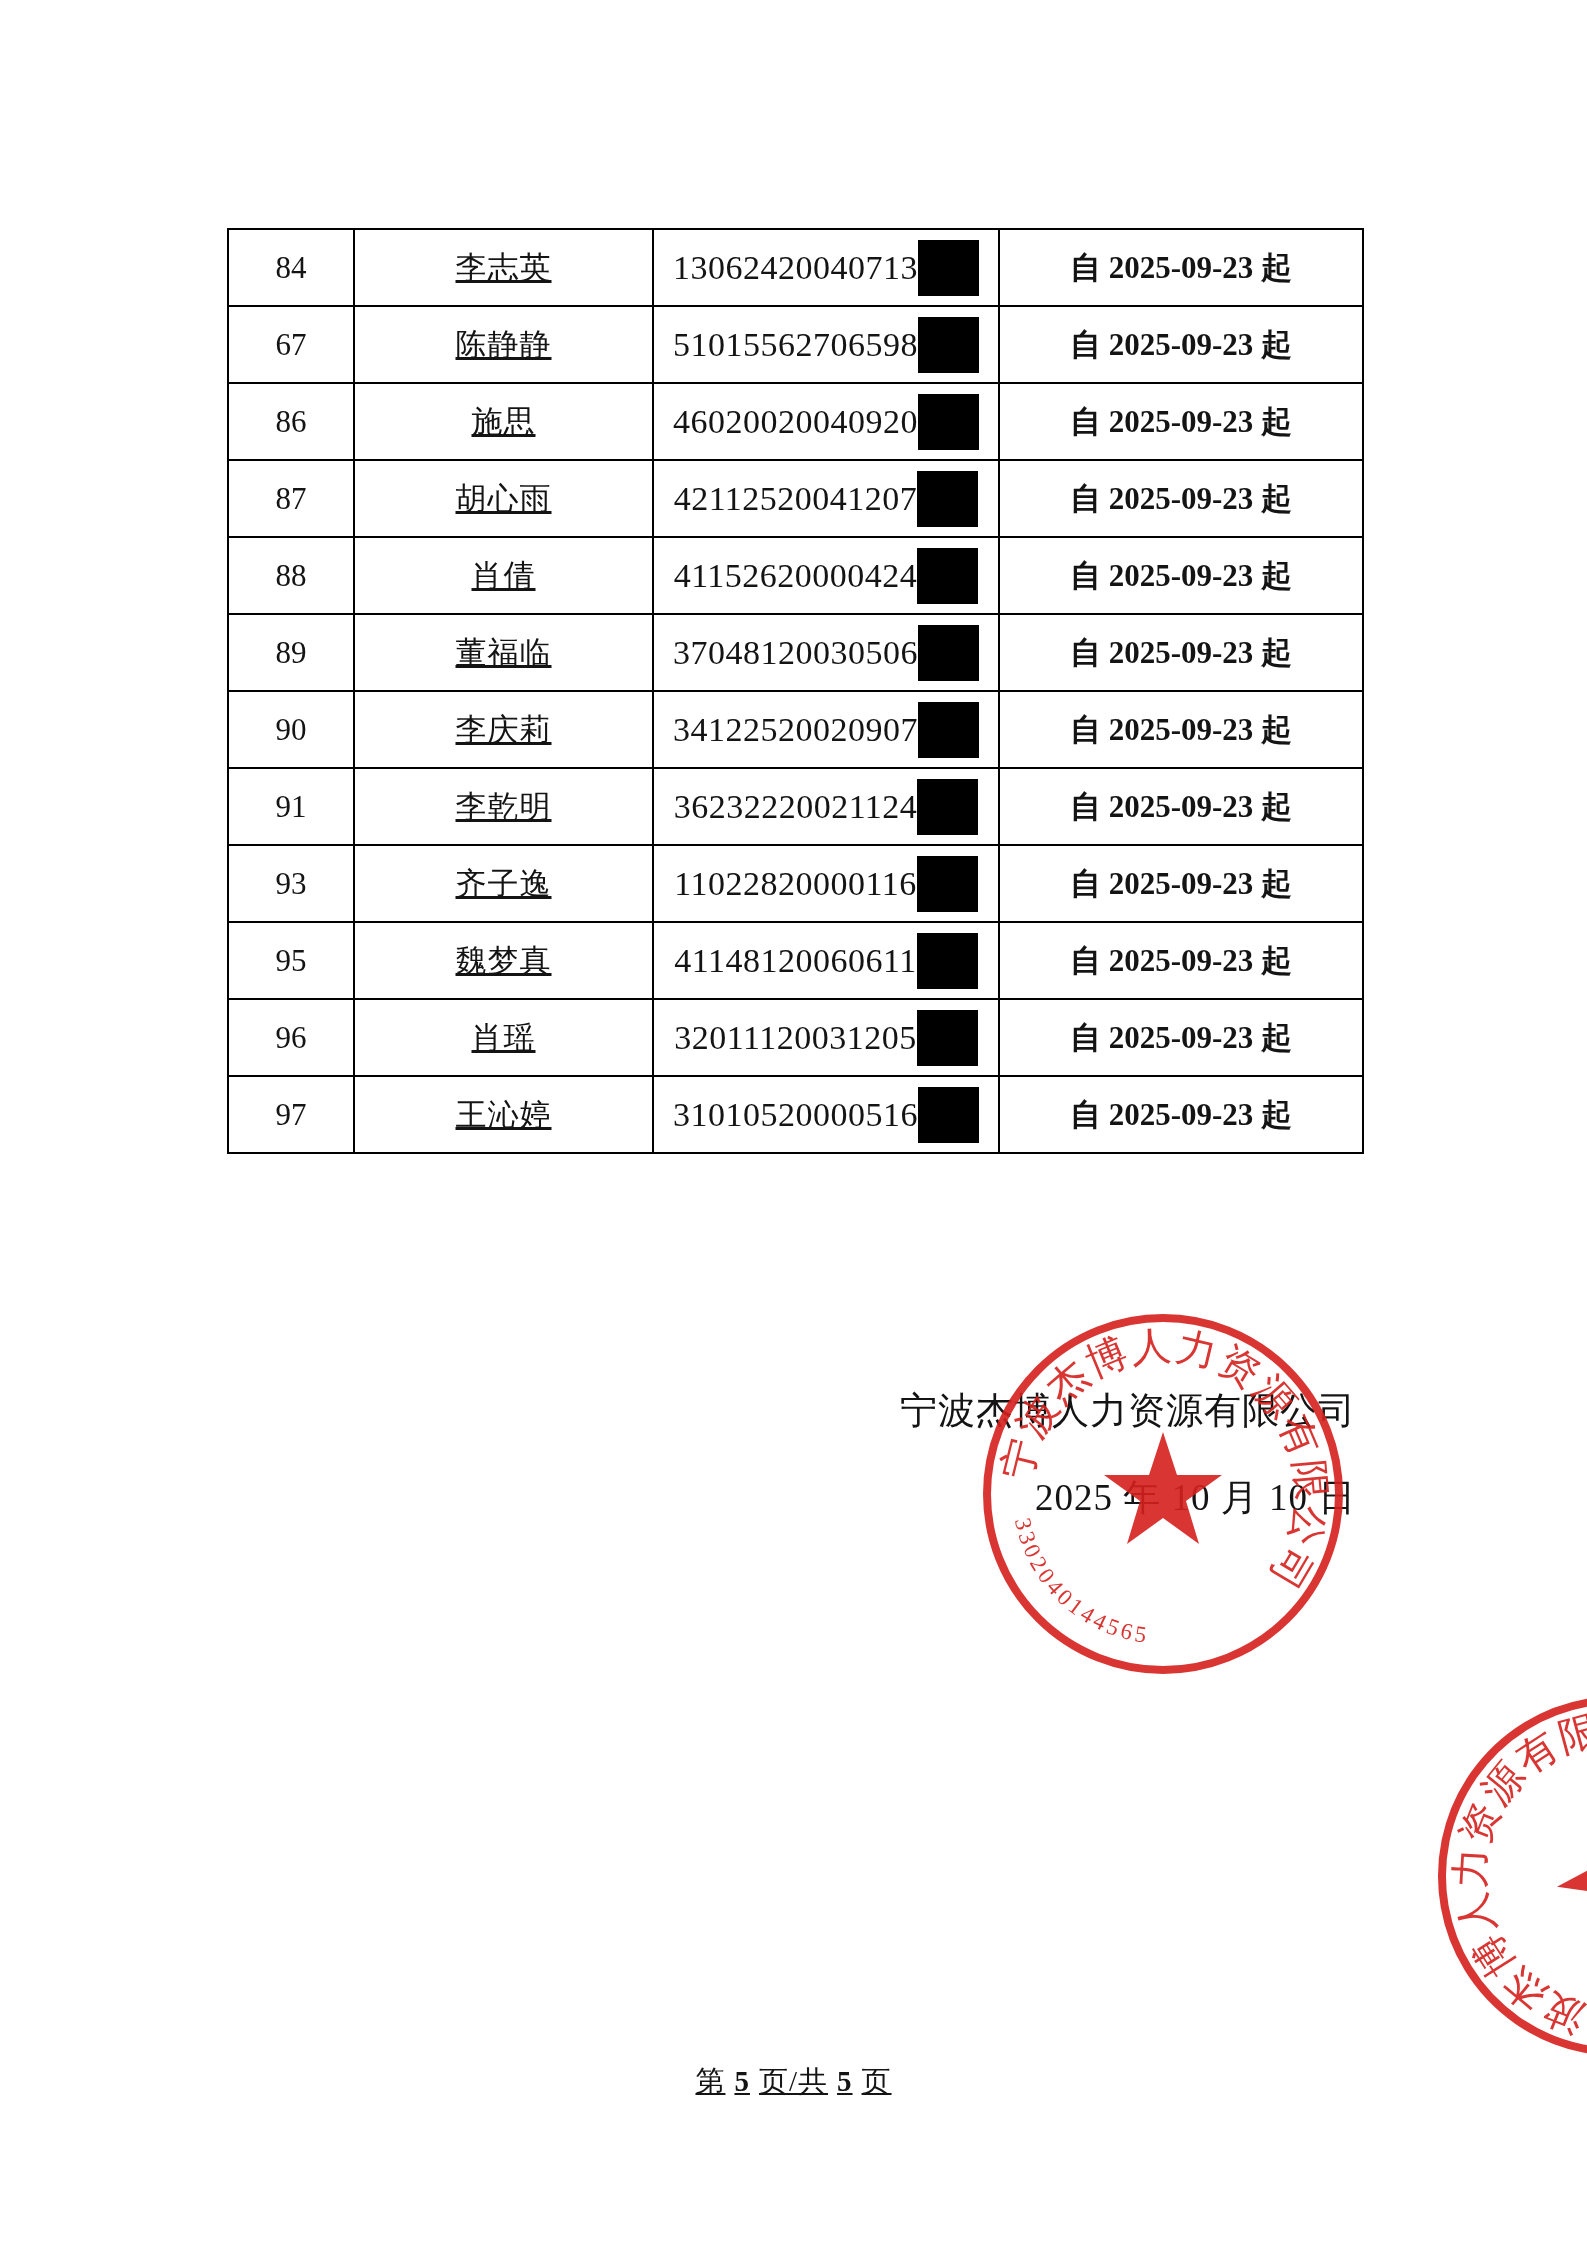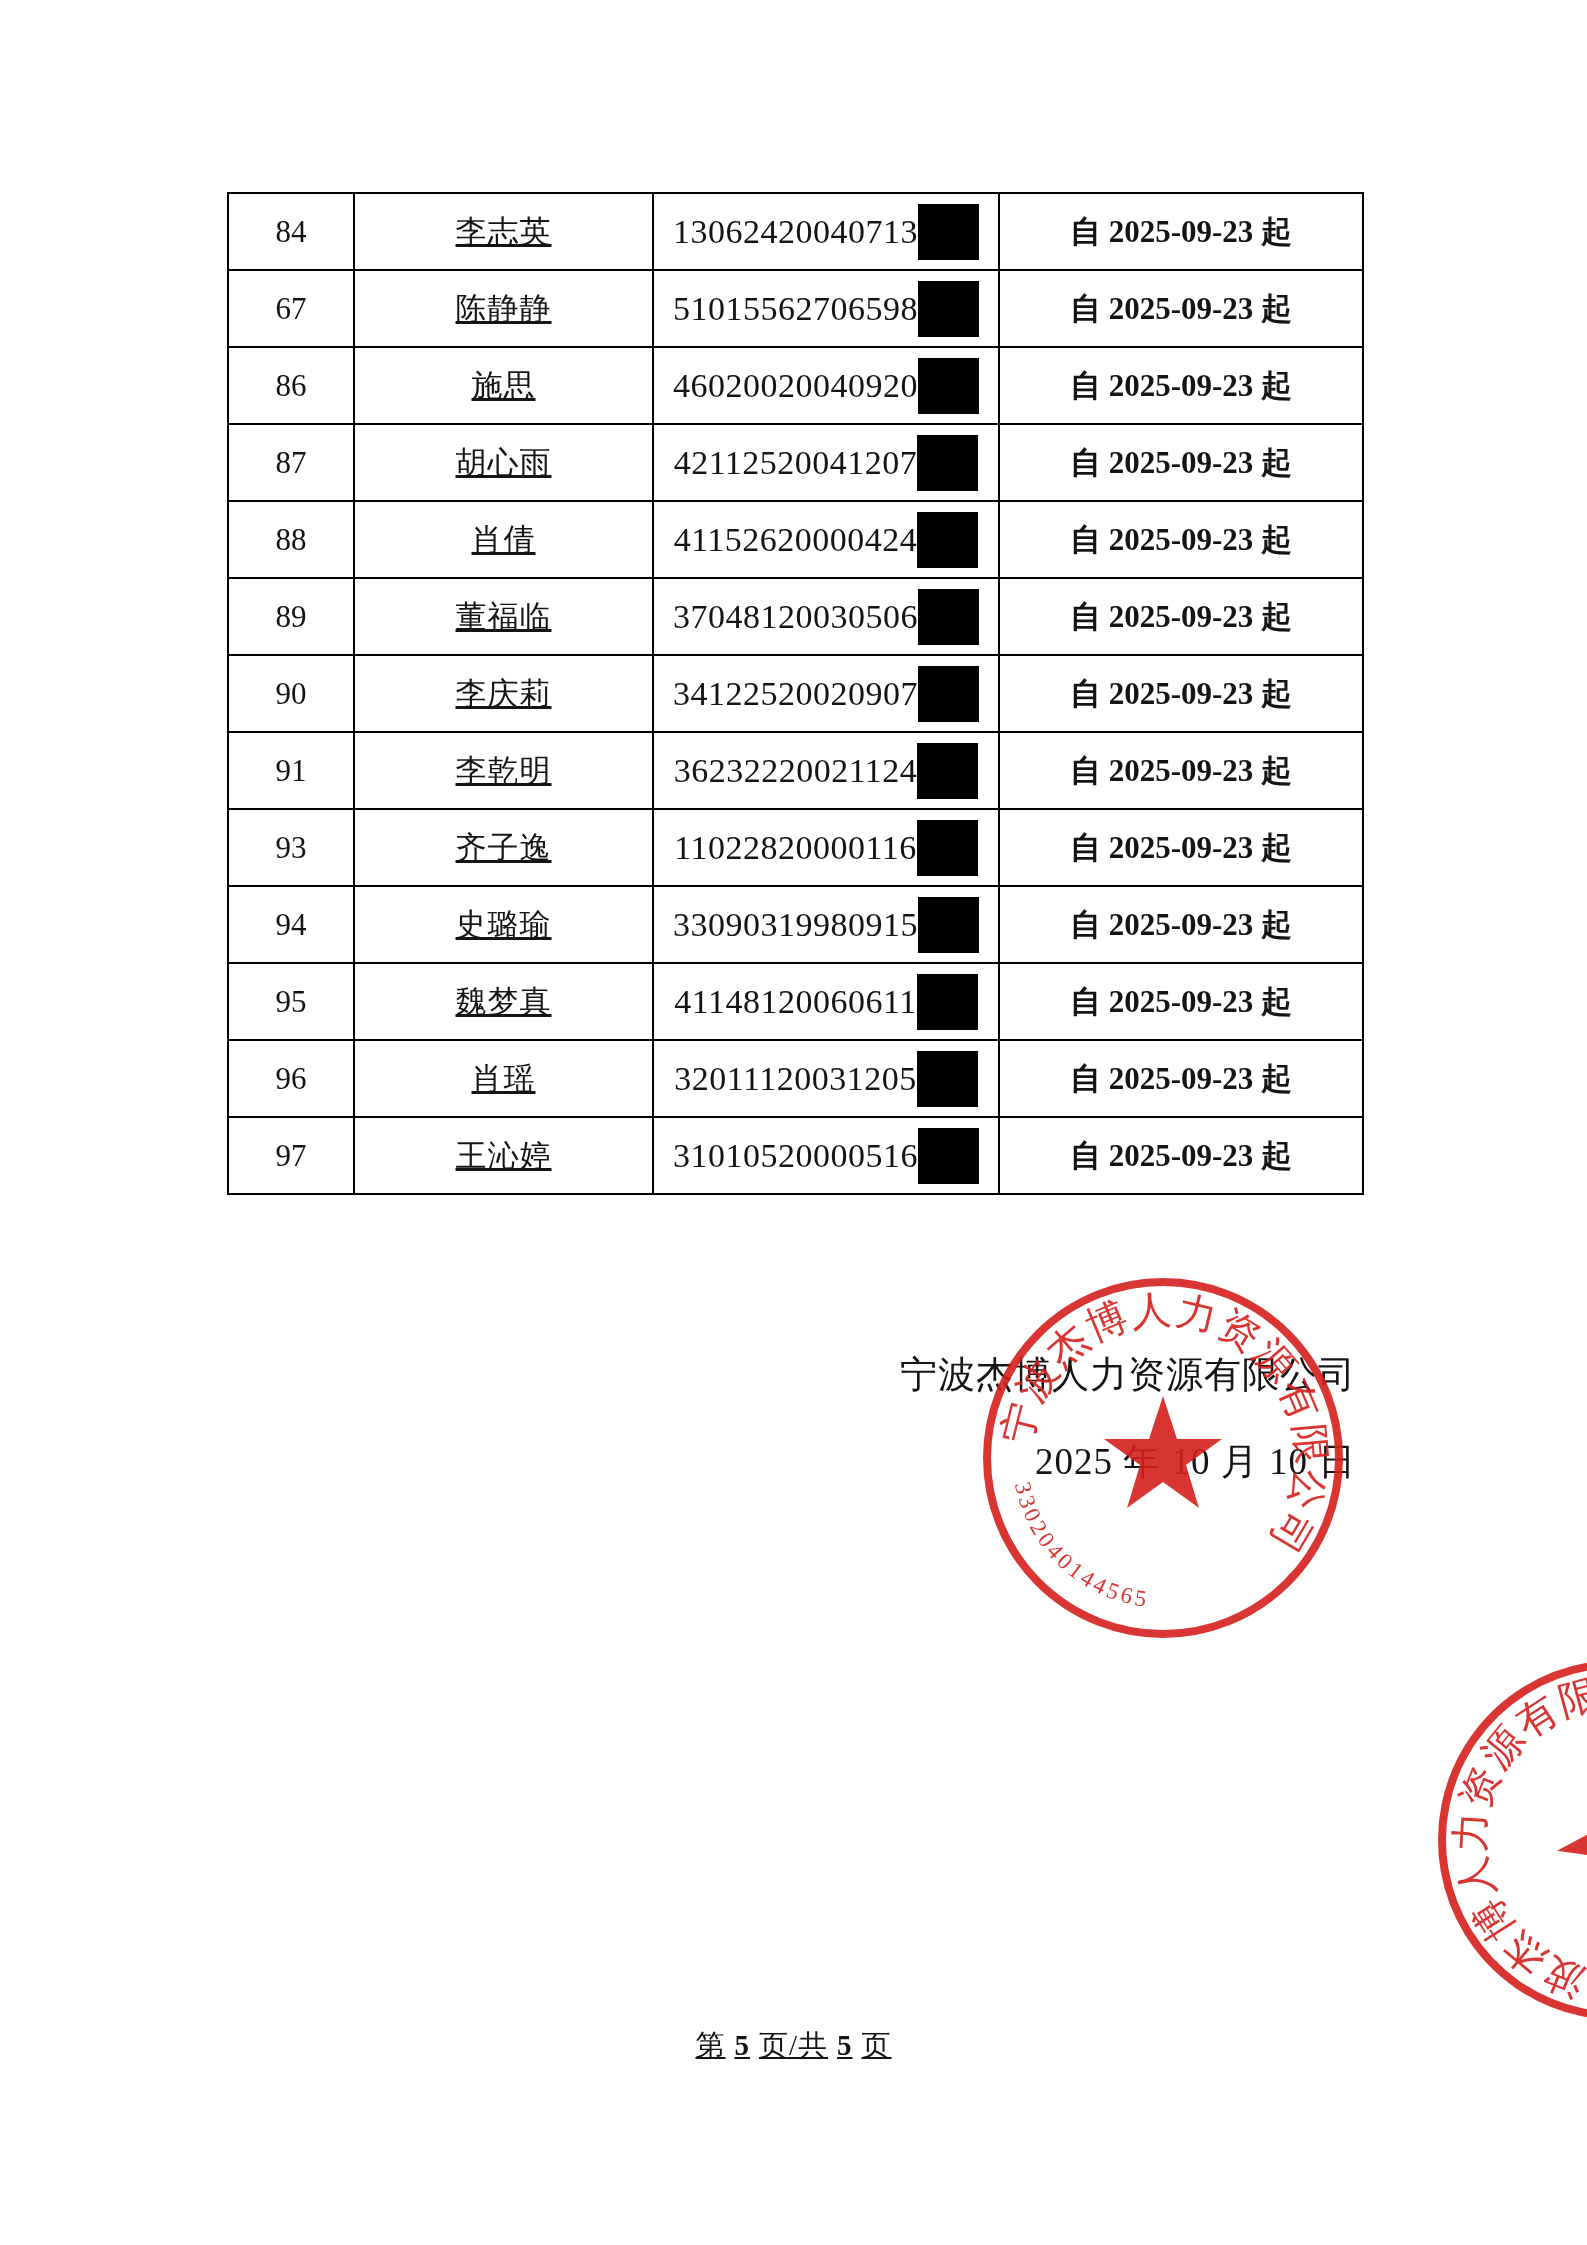--- a/index.html
+++ b/index.html
@@ -4,21 +4,21 @@
 <style>
   html,body{margin:0;padding:0;}
   body{
     width:1587px;height:2245px;
     background:#ffffff;
     font-family:"Liberation Serif","DejaVu Serif",serif;
     color:#141414;
     position:relative;
     overflow:hidden;
   }
-  .page{position:absolute;inset:0;overflow:hidden;}
+  .page{position:absolute;inset:0;overflow:hidden;margin-top:36px;}
 
   
   table.roster{
     position:absolute;left:227px;top:192px;width:1135px;
     border-collapse:collapse;table-layout:fixed;
   }
   table.roster td{
     border:2px solid #000;
     height:75px;
     padding:0;
@@ -167,31 +167,20 @@
       <td class="c-name">齐子逸</td>
       <td class="c-id">
         <div class="id-wrap">
           <span class="id-digits">11022820000116</span>
           <span class="redaction"></span>
         </div>
       </td>
       <td class="c-date">自 2025-09-23 起</td>
     </tr>
         <tr>
-      <td class="c-no">94</td>
-      <td class="c-name">史璐瑜</td>
-      <td class="c-id">
-        <div class="id-wrap">
-          <span class="id-digits">33090319980915</span>
-          <span class="redaction"></span>
-        </div>
-      </td>
-      <td class="c-date">自 2025-09-23 起</td>
-    </tr>
-        <tr>
       <td class="c-no">95</td>
       <td class="c-name">魏梦真</td>
       <td class="c-id">
         <div class="id-wrap">
           <span class="id-digits">41148120060611</span>
           <span class="redaction"></span>
         </div>
       </td>
       <td class="c-date">自 2025-09-23 起</td>
     </tr>

